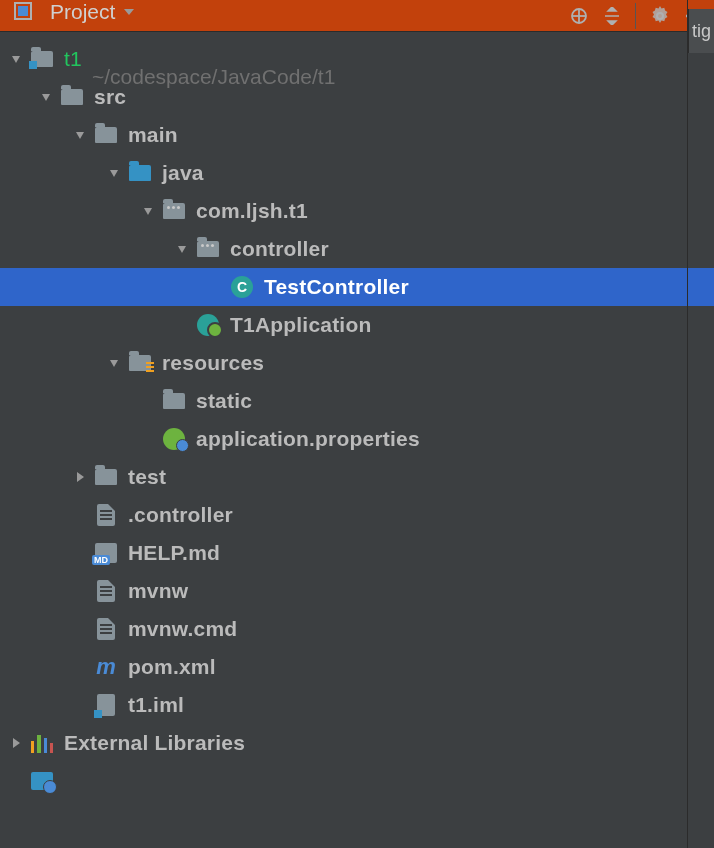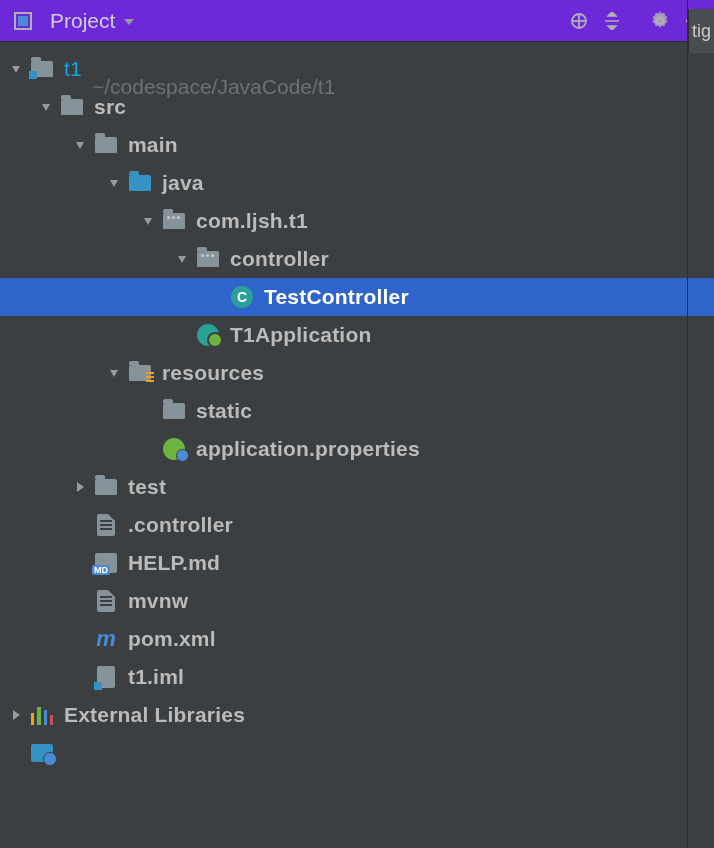--- a/index.html
+++ b/index.html
@@ -7,25 +7,24 @@
     width: 714px;
     height: 848px;
     background: #3c3f41;
     font-family: -apple-system, "Segoe UI", sans-serif;
     font-size: 19px;
     color: #bbbbbb;
     overflow: hidden;
     position: relative;
   }
   .toolbar {
-    height: 42px;
-    background: #6d28d9;
+    height: 32px;
+    background: #c2410c;
     border-bottom: 1px solid #2b2b2b;
     display: flex;
-    align-items: center;
     padding: 0 6px;
   }
   .tool-icon {
     width: 22px; height: 22px;
     margin: 0 6px;
     display: flex; align-items: center; justify-content: center;
   }
   .proj-icon-box {
     width: 18px; height: 18px;
     border: 2px solid #aeb0b2;
@@ -210,21 +209,21 @@
   <div class="row">
     <span class="indent" style="width:6px"></span>
     <span class="arrow">
         <svg viewBox="0 0 12 12">
           <path d="M2 3 L10 3 L6 10 Z" fill="currentColor"></path>
         </svg>
       </span>
     <span class="icon">
         <div class="fld mod"></div>
       </span>
-    <span class="label" style="font-weight:500;color:#0ea5e9">t1</span>
+    <span class="label" style="font-weight:500;color:#22c55e">t1</span>
     <span class="hint">~/codespace/JavaCode/t1</span>
   </div>
 
   <div class="row">
     <span class="indent" style="width:36px"></span>
     <span class="arrow">
         <svg viewBox="0 0 12 12">
           <path d="M2 3 L10 3 L6 10 Z" fill="currentColor"></path>
         </svg>
       </span>
@@ -369,20 +368,28 @@
 
   <div class="row">
     <span class="indent" style="width:70px"></span>
     <span class="arrow none"></span>
     <span class="icon">
         <div class="file txt"></div>
       </span>
     <span class="label">mvnw</span>
   </div>
 
+  <div class="row">
+    <span class="indent" style="width:70px"></span>
+    <span class="arrow none"></span>
+    <span class="icon">
+        <div class="file txt"></div>
+      </span>
+    <span class="label">mvnw.cmd</span>
+  </div>
 
   <div class="row">
     <span class="indent" style="width:70px"></span>
     <span class="arrow none"></span>
     <span class="icon">
         <div class="m-badge">m</div>
       </span>
     <span class="label">pom.xml</span>
   </div>
 

